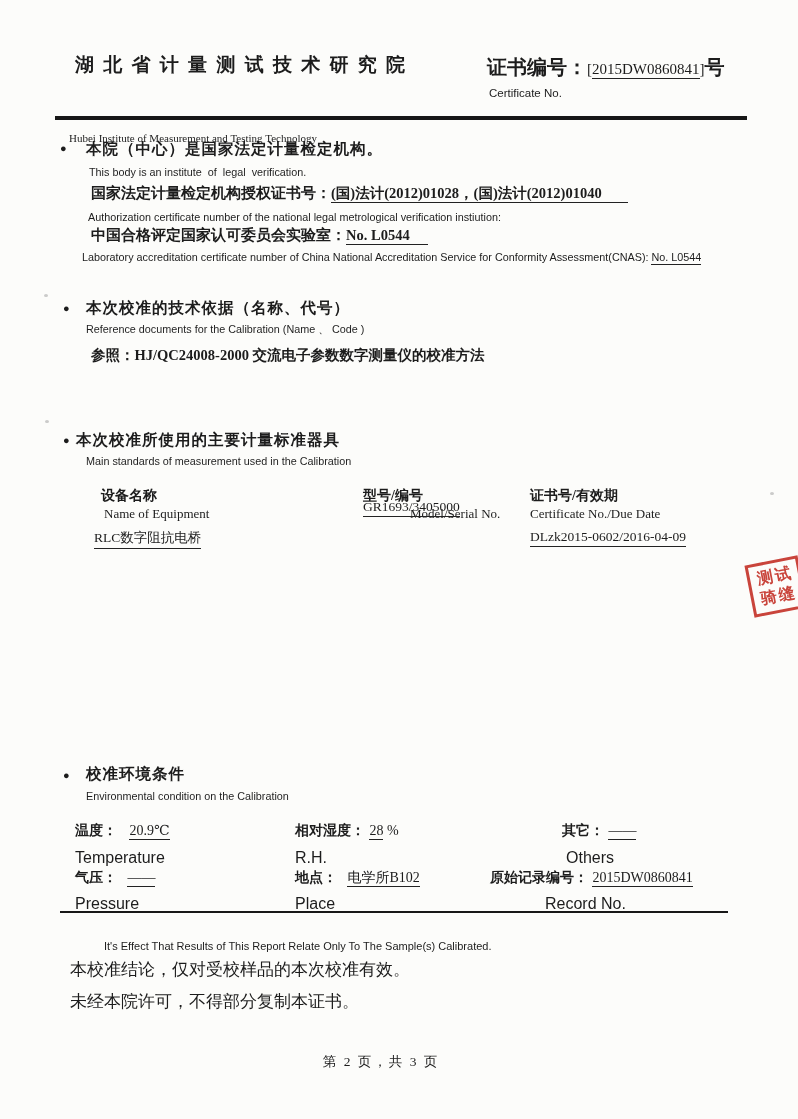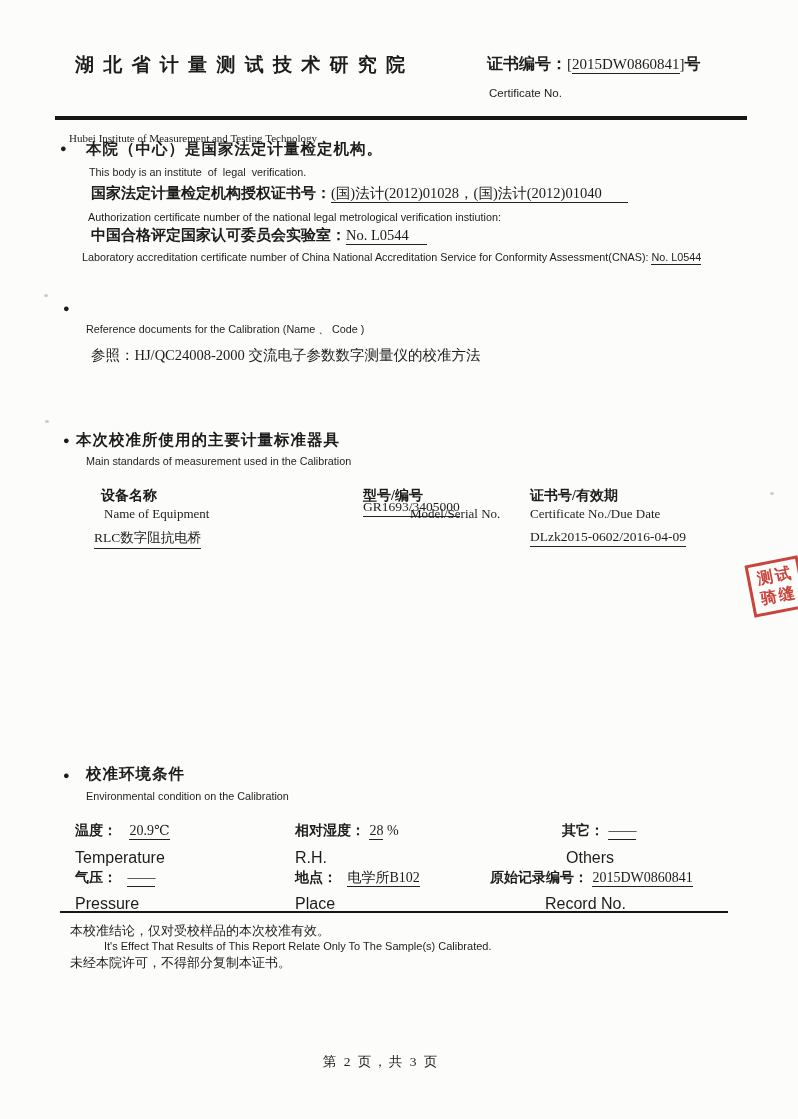--- a/index.html
+++ b/index.html
@@ -11,42 +11,42 @@
     overflow:hidden;
     font-family:"Liberation Sans","DejaVu Sans",sans-serif;
     color:#1c1c1c;
   }
   .abs{position:absolute;}
   .serif{font-family:"Liberation Serif","DejaVu Serif",serif;}
   .sans{font-family:"Liberation Sans","DejaVu Sans",sans-serif;}
 
   .inst-cn{font-size:19px;font-weight:700;letter-spacing:2px;white-space:nowrap;}
   .inst-en{font-size:11px;color:#222;}
-  .cert-label{font-size:16px;font-weight:700;}
+  .cert-label{font-size:20px;font-weight:700;}
   .cert-num{font-size:15px;}
   .uval{border-bottom:1.2px solid #222;padding-bottom:1px;}
   .rule{background:#171717;}
 
   .bullet{font-size:11px;line-height:11px;}
   .sec-title{font-size:15.5px;font-weight:700;letter-spacing:1px;white-space:nowrap;}
   .sec-en{font-size:10.8px;color:#1f1f1f;white-space:pre;}
 
   .cn-line{font-size:15px;white-space:nowrap;}
-  .val{font-size:14.5px;}
+  .val{font-size:14.5px;font-weight:bold;}
   .en-small{font-size:10.8px;white-space:nowrap;}
 
   .tbl-h-cn{font-size:14px;font-weight:700;white-space:nowrap;}
   .tbl-h-en{font-size:13px;white-space:nowrap;}
   .tbl-val{font-size:13.5px;white-space:nowrap;}
 
   .env-label{font-size:14px;font-weight:700;white-space:nowrap;}
   .env-val{font-size:14px;white-space:nowrap;}
   .env-en{font-size:16px;white-space:nowrap;}
 
-  .note-cn{font-size:13px;white-space:nowrap;}
+  .note-cn{font-size:17px;white-space:nowrap;margin-top:36px;}
   .note-en{font-size:11px;white-space:nowrap;margin-left:34px;}
   .page-num{font-size:13.5px;letter-spacing:2px;text-align:center;width:100%;}
 
   .stamp{
     border:3px solid #c5352b;
     color:#c5352b;
     transform:rotate(-11deg);
     padding:3px 5px 4px 7px;
     font-weight:700;
     font-size:16px;
@@ -82,20 +82,21 @@
   <div class="abs en-small" style="left:88px;top:211px;">Authorization certificate number of the national legal metrological verification instiution:</div>
 
   <div class="abs cn-line serif" style="left:91px;top:226px;">
     <span style="font-weight:600;">中国合格评定国家认可委员会实验室：</span><span class="uval val" style="padding-right:18px;">No. L0544</span>
   </div>
   <div class="abs en-small" style="left:82px;top:251px;">
     <span>Laboratory accreditation certificate number of China National Accreditation Service for Conformity Assessment(CNAS):</span> <span class="uval">No. L0544</span>
   </div>
 
   <div class="abs bullet" style="left:63px;top:303px;">●</div>
+  <div class="abs sec-title" style="left:86px;top:298px;">本次校准的技术依据（名称、代号）</div>
   <div class="abs sec-en" style="left:86px;top:323px;">Reference documents for the Calibration (Name 、 Code )</div>
   <div class="abs val serif" style="left:91px;top:346px;white-space:nowrap;">参照：HJ/QC24008-2000 交流电子参数数字测量仪的校准方法</div>
 
   <div class="abs bullet" style="left:63px;top:435px;">●</div>
   <div class="abs sec-title" style="left:76px;top:430px;">本次校准所使用的主要计量标准器具</div>
   <div class="abs sec-en" style="left:86px;top:455px;">Main standards of measurement used in the Calibration</div>
 
   <div class="abs tbl-h-cn serif" style="left:101px;top:487px;">设备名称</div>
   <div class="abs tbl-h-en serif" style="left:104px;top:506px;">Name of Equipment</div>
   <div class="abs tbl-h-cn serif" style="left:363px;top:487px;">型号/编号</div>

